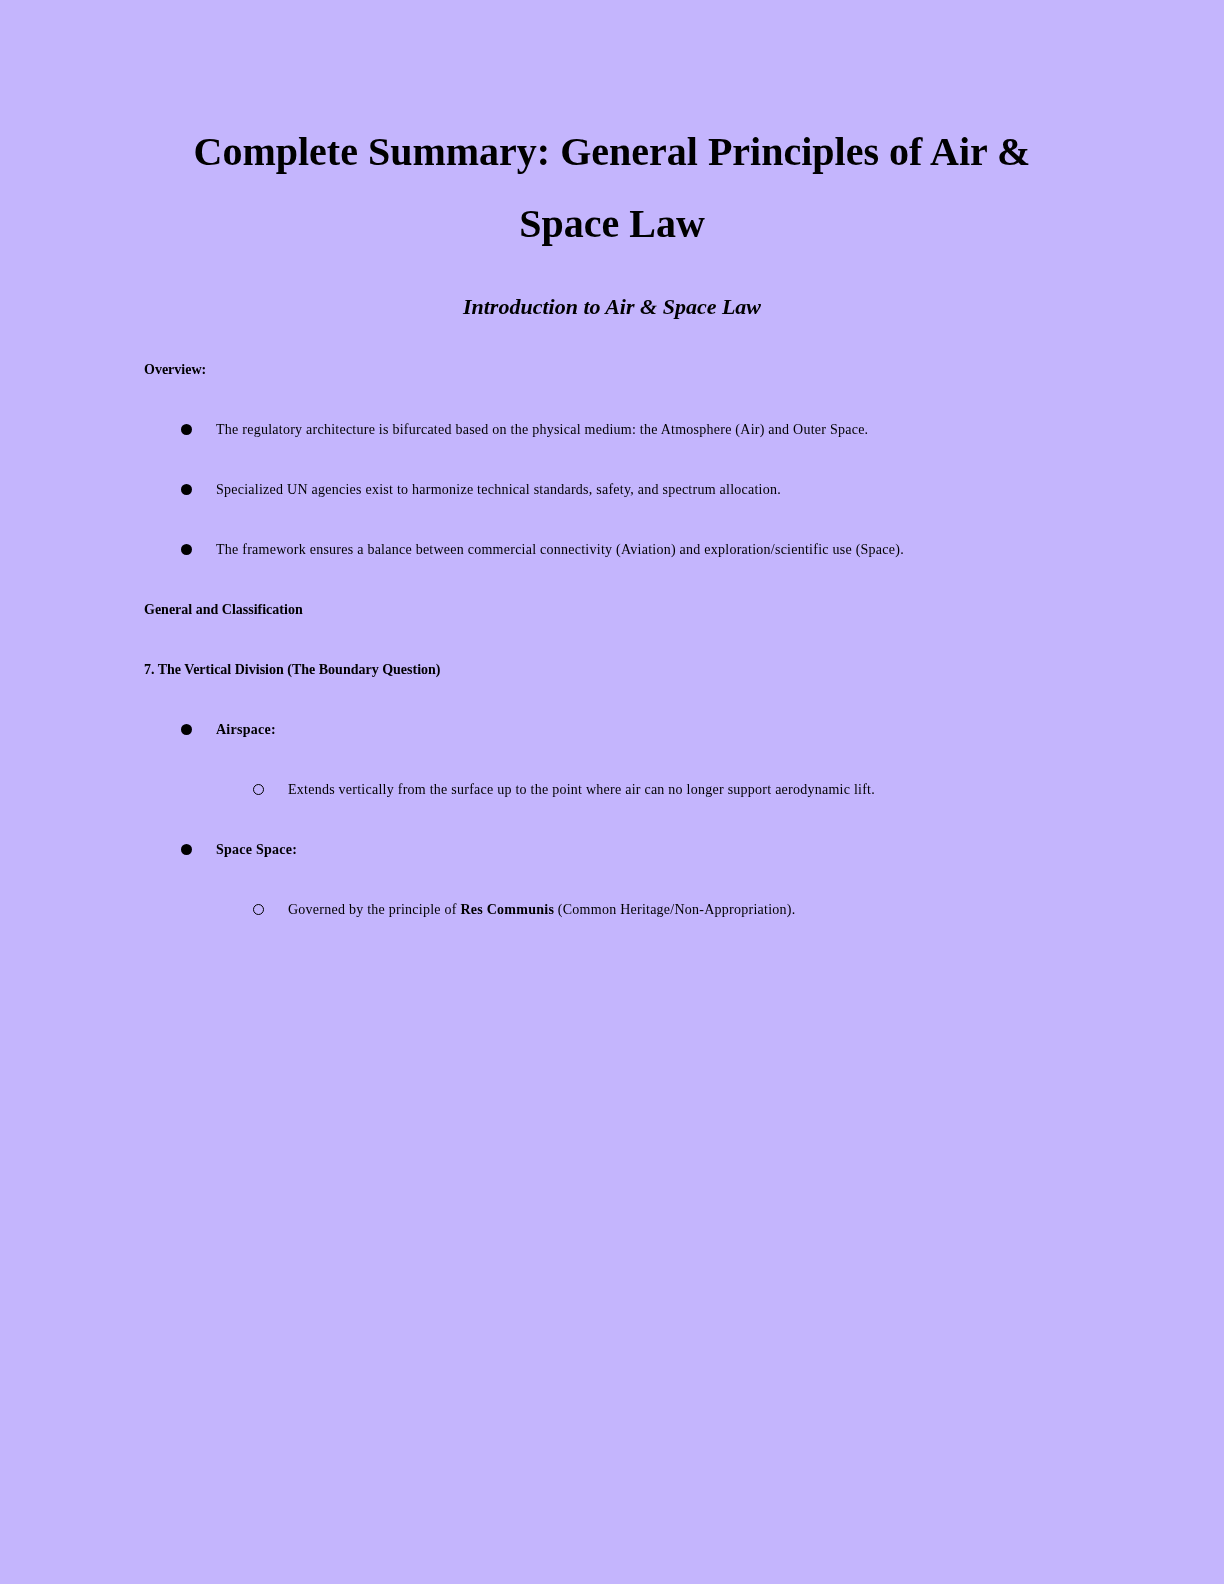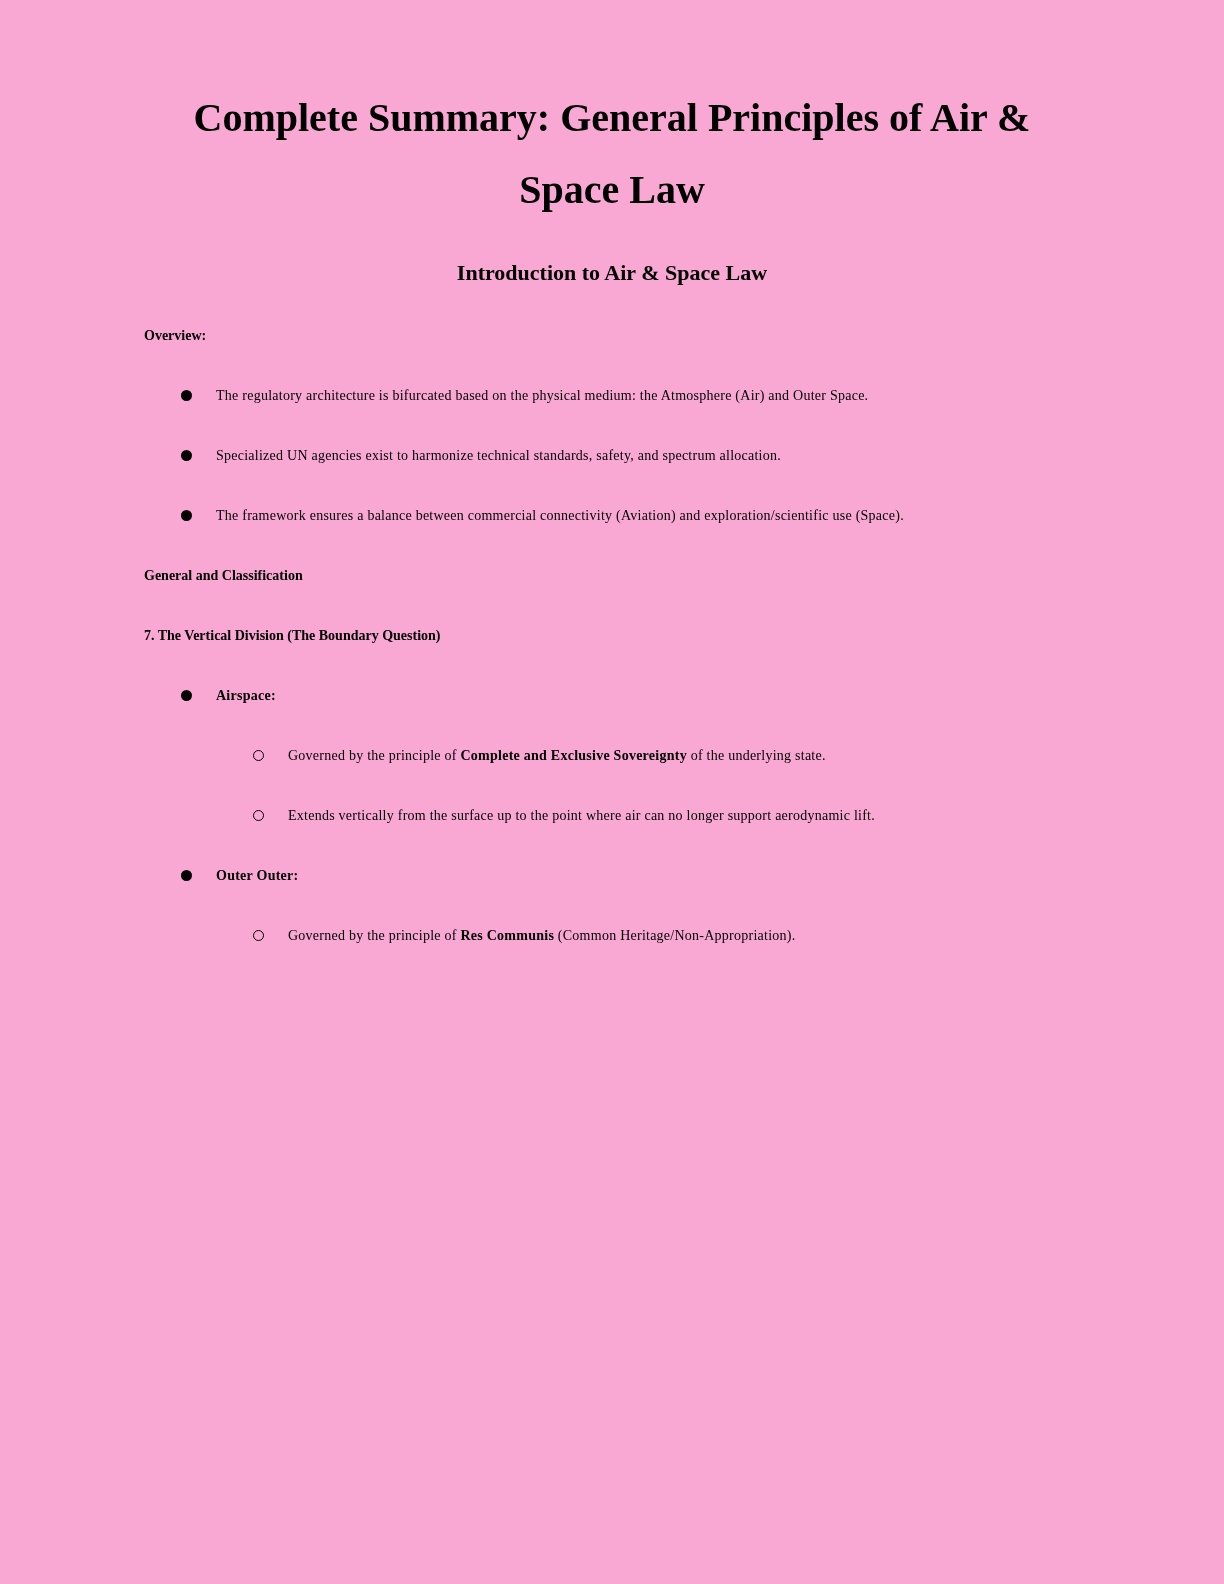--- a/index.html
+++ b/index.html
@@ -5,36 +5,37 @@
   html, body {
     margin: 0;
     padding: 0;
     background: #ffffff;
   }
   .page {
     position: relative;
     width: 1224px;
     height: 1584px;
     box-sizing: border-box;
-    background: #f9a8d4;
+    background: #c4b5fd;
     color: #000000;
-    padding: 82px 144px 40px 144px;
+    padding: 116px 144px 40px 144px;
     font-family: "Liberation Serif", "DejaVu Serif", serif;
     overflow: hidden;
   }
   .doc-title {
     font-size: 40px;
     font-weight: 700;
     line-height: 72px;
     text-align: center;
     margin: 0 0 24px 0;
   }
   .doc-subtitle {
     font-size: 22px;
     font-weight: 700;
+    font-style: italic;
     line-height: 45px;
     text-align: center;
     margin: 0 0 18px 0;
   }
   .doc-body { }
   .block {
     font-size: 14px;
     line-height: 45px;
     margin: 0 0 15px 0;
   }
@@ -78,18 +79,17 @@
   <div class="doc-subtitle">Introduction to Air &amp; Space Law</div>
 
   <div class="doc-body">
       <div class="block heading"><span class="run-bold">Overview:</span></div>
       <div class="block bullet level1"><span class="marker"></span><span><span>The regulatory architecture is bifurcated based on the physical medium: the Atmosphere (Air) and Outer Space.</span></span></div>
       <div class="block bullet level1"><span class="marker"></span><span><span>Specialized UN agencies exist to harmonize technical standards, safety, and spectrum allocation.</span></span></div>
       <div class="block bullet level1"><span class="marker"></span><span><span>The framework ensures a balance between commercial connectivity (Aviation) and exploration/scientific use (Space).</span></span></div>
       <div class="block heading"><span class="run-bold">General and Classification</span></div>
       <div class="block heading"><span class="run-bold">7. The Vertical Division (The Boundary Question)</span></div>
       <div class="block bullet level1"><span class="marker"></span><span><span class="run-bold">Airspace:</span></span></div>
-      <div class="block bullet level2"><span class="marker"></span><span><span>Governed by the principle of </span><span class="run-bold">Complete and Exclusive Sovereignty</span><span> of the underlying state.</span></span></div>
       <div class="block bullet level2"><span class="marker"></span><span><span>Extends vertically from the surface up to the point where air can no longer support aerodynamic lift.</span></span></div>
-      <div class="block bullet level1"><span class="marker"></span><span><span class="run-bold">Outer Outer:</span></span></div>
+      <div class="block bullet level1"><span class="marker"></span><span><span class="run-bold">Space Space:</span></span></div>
       <div class="block bullet level2"><span class="marker"></span><span><span>Governed by the principle of </span><span class="run-bold">Res Communis</span><span> (Common Heritage/Non-Appropriation).</span></span></div>
     </div>
 </div>
 
 </body></html>

